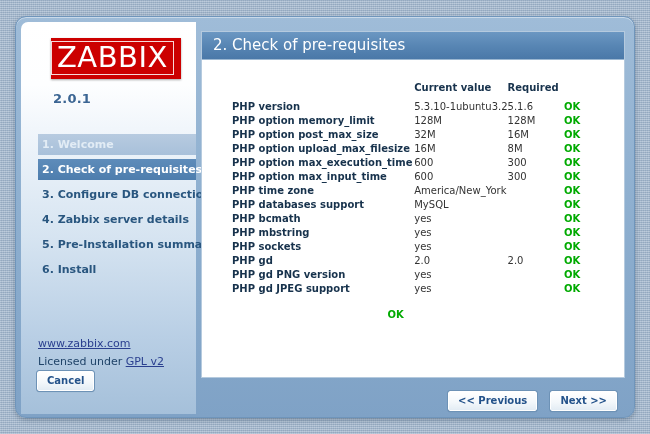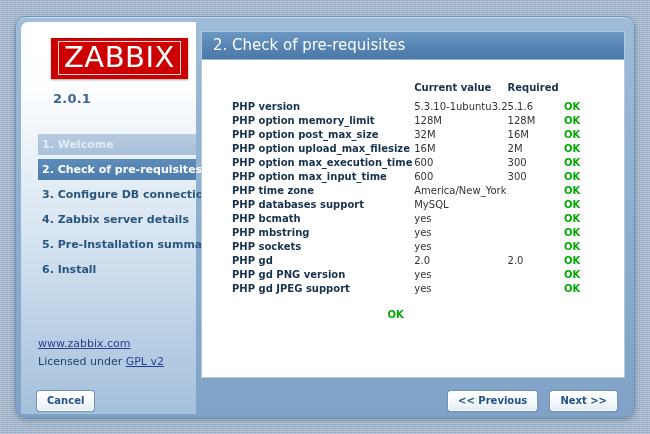--- a/index.html
+++ b/index.html
@@ -42,21 +42,21 @@
     background: linear-gradient(180deg, #ffffff 0%, #fdfeff 16%, #eef4fa 30%, #d6e4f1 55%, #b9cfe5 80%, #a5c0da 100%);
     border-top-left-radius: 7px;
     box-sizing: border-box;
   }
 
   #logo-box {
     position: absolute;
     left: 30px;
     top: 16px;
     background: #cc0000;
-    padding: 3px 7px 4px 7px;
+    padding: 3px 7px 4px 0;
     box-shadow: 0 1px 2px rgba(0,0,0,0.35);
   }
   #logo-box .logo-text {
     display: block;
     font-family: "DejaVu Sans", sans-serif;
     font-size: 29px;
     line-height: 29px;
     font-weight: 400;
     letter-spacing: 0.5px;
     color: #ffffff;
@@ -199,21 +199,21 @@
     outline: 1px solid #6d92b6;
     padding: 3px 9px 4px 9px;
     border-radius: 2px;
     white-space: nowrap;
     box-shadow: 0 1px 1px rgba(30,50,70,0.25);
     cursor: pointer;
   }
   #cancel-wrap {
     position: absolute;
     left: 21px;
-    top: 372px;
+    top: 352px;
   }
   #nav-wrap {
     position: absolute;
     right: 17px;
     top: 372px;
   }
   #nav-wrap .btn { margin-left: 8px; }
 </style>
 </head>
 <body>
@@ -275,21 +275,21 @@
           </tr>
           <tr>
             <td class="name">PHP option post_max_size</td>
             <td class="current">32M</td>
             <td class="required">16M</td>
             <td class="status">OK</td>
           </tr>
           <tr>
             <td class="name">PHP option upload_max_filesize</td>
             <td class="current">16M</td>
-            <td class="required">2M</td>
+            <td class="required">8M</td>
             <td class="status">OK</td>
           </tr>
           <tr>
             <td class="name">PHP option max_execution_time</td>
             <td class="current">600</td>
             <td class="required">300</td>
             <td class="status">OK</td>
           </tr>
           <tr>
             <td class="name">PHP option max_input_time</td>

